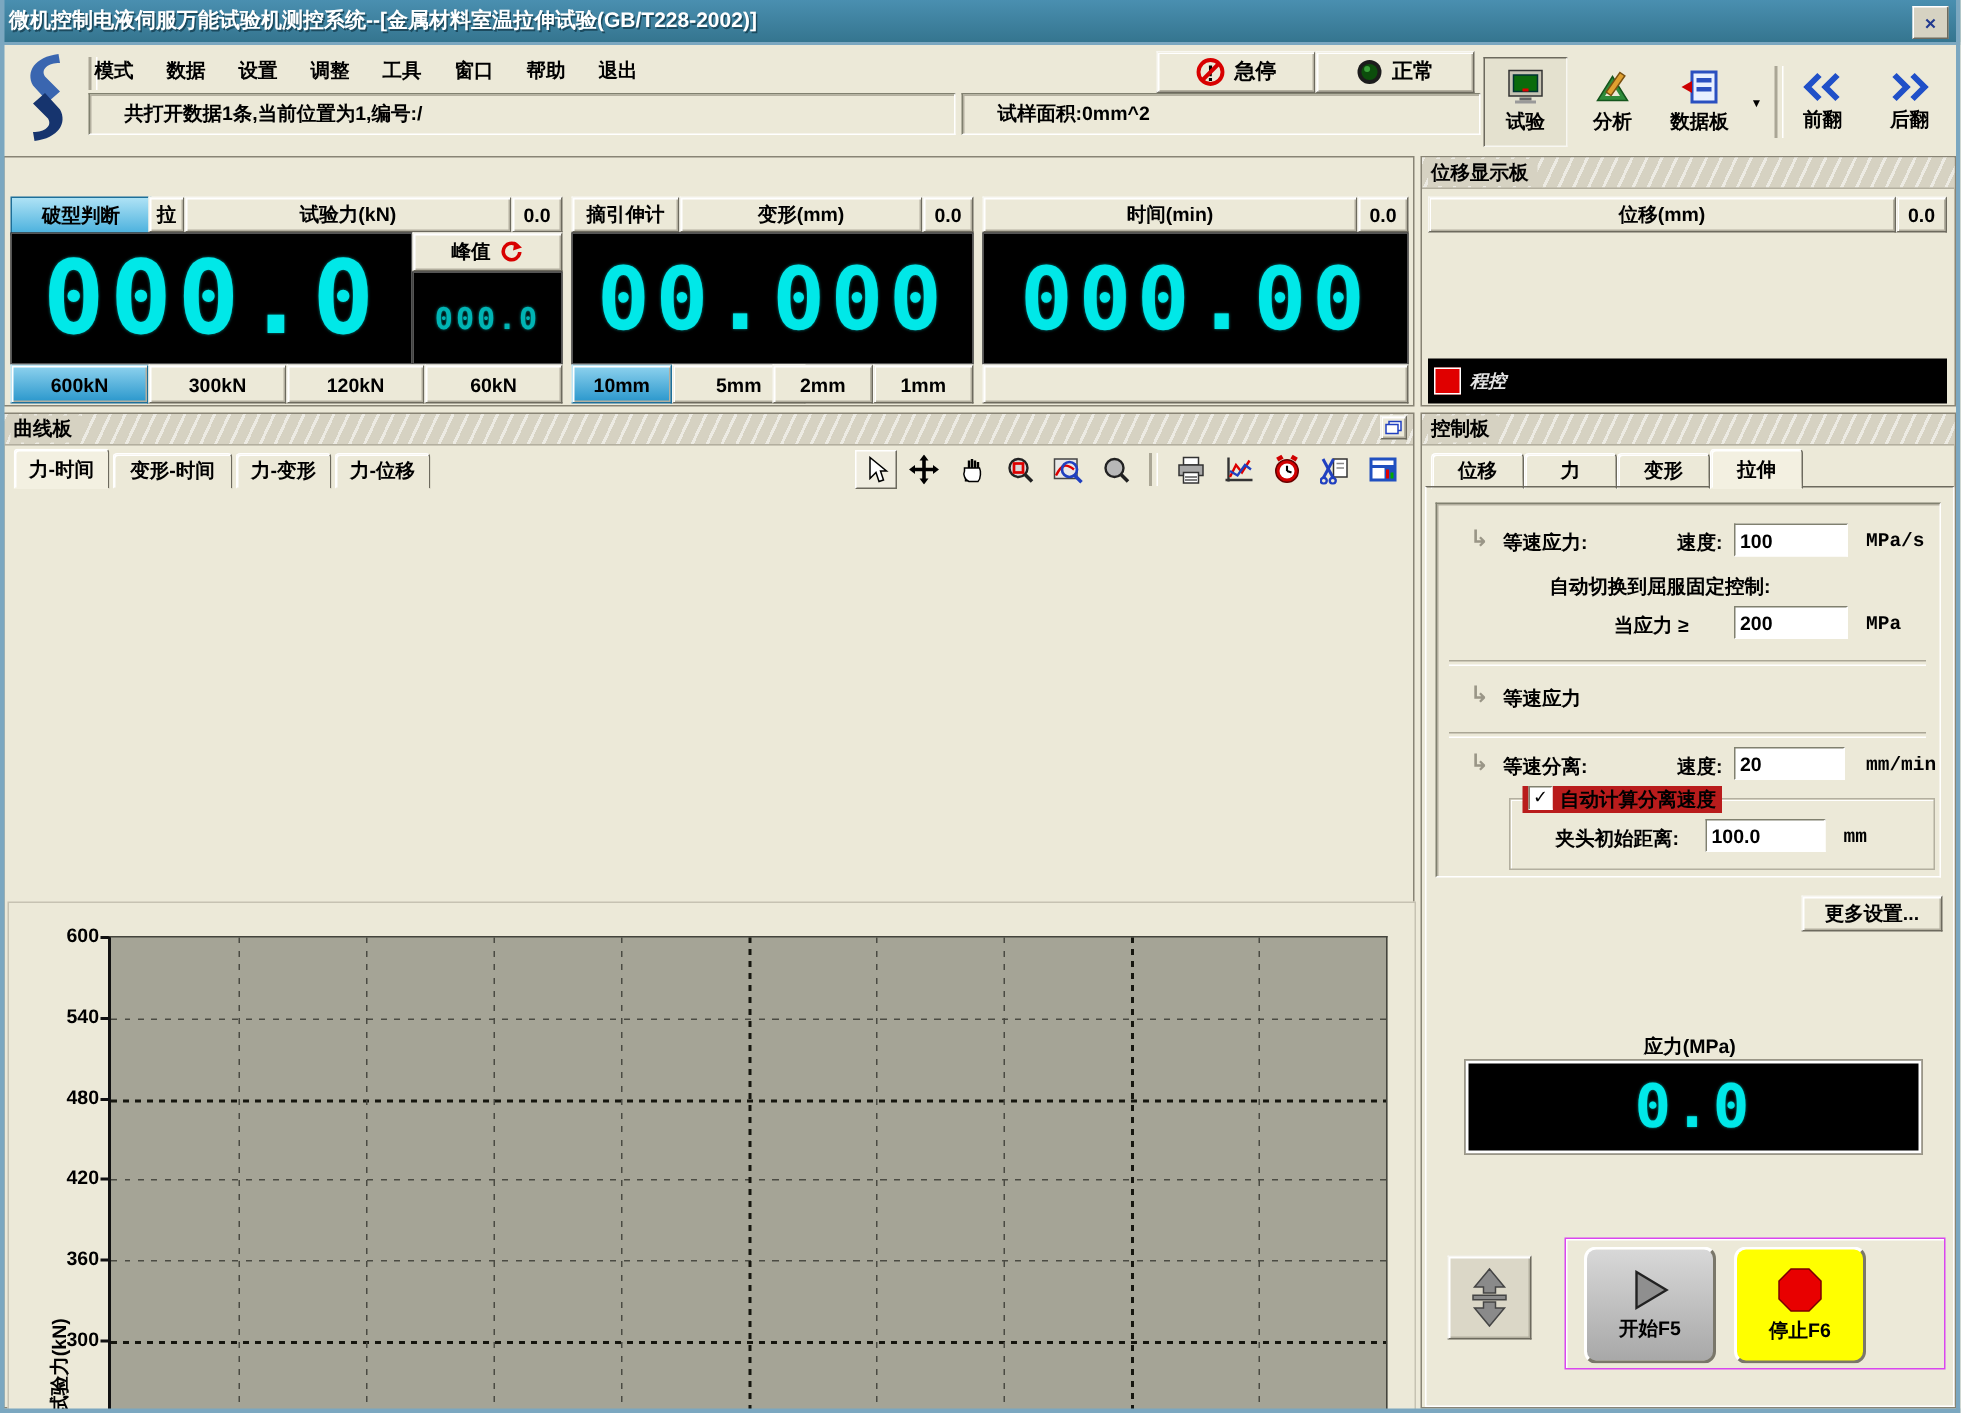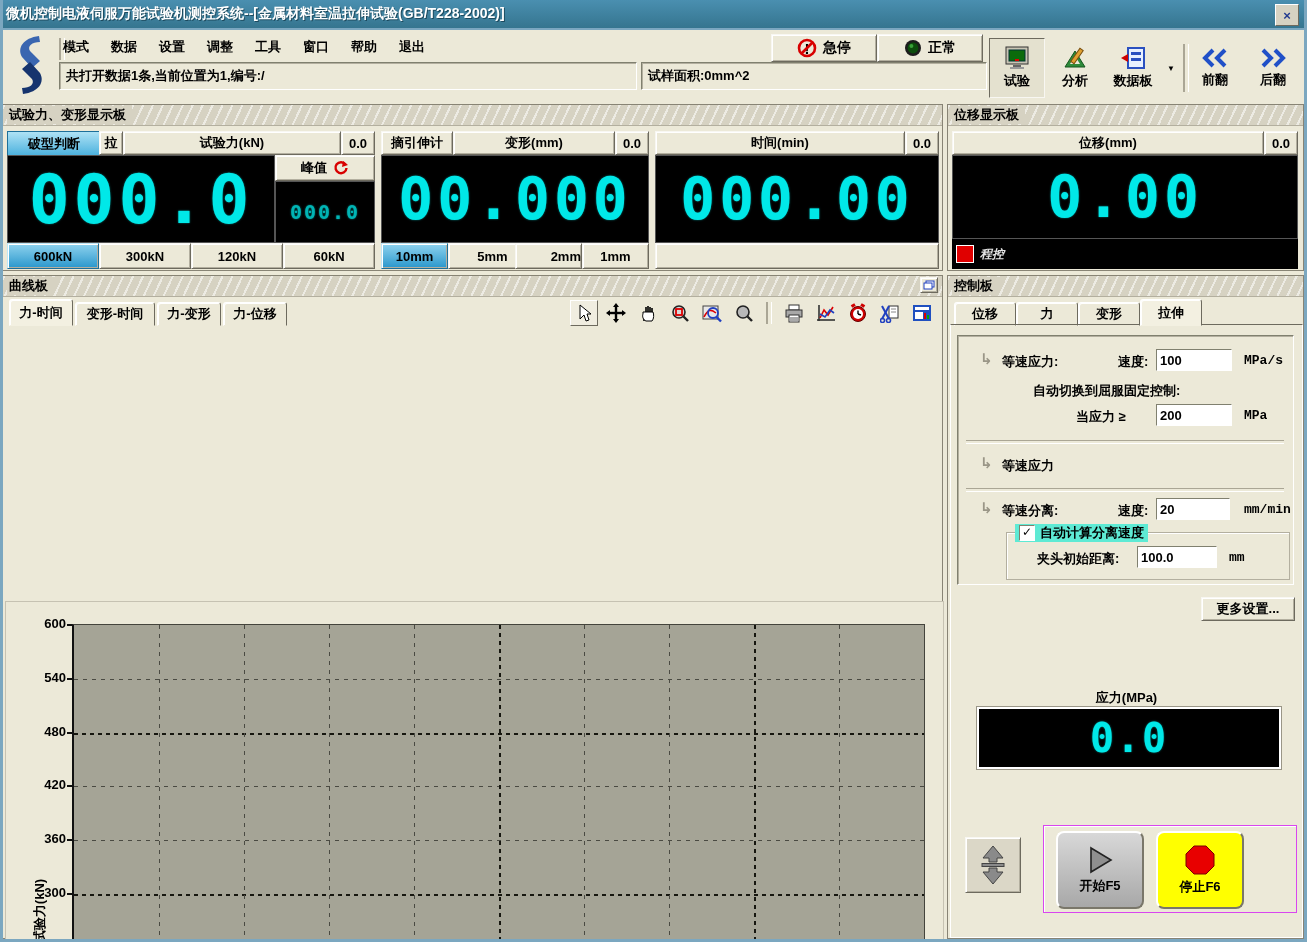--- a/index.html
+++ b/index.html
@@ -20,21 +20,21 @@
   .raised{background:#ece9d8;border:1px solid;border-color:#f8f7f2 #6d6a5e #6d6a5e #f8f7f2;
           box-shadow:inset 1px 1px 0 #fff, inset -1px -1px 0 #b3af9f;box-sizing:border-box;}
   .sunken{background:#ece9d8;border:1px solid;border-color:#80806f #fff #fff #80806f;
           box-shadow:inset 1px 1px 0 #b3af9f;box-sizing:border-box;}
   .vsep{width:3px;align-self:stretch;border-left:2px solid #aaa695;border-right:1px solid #fff;margin:2px 4px;}
   
   #toolbar{position:absolute;left:3px;top:32px;width:1301px;height:70px;}
   #logo{position:absolute;left:6px;top:2px;width:44px;height:62px;}
   .menu{position:absolute;left:58px;top:4px;display:flex;gap:18px;font-weight:bold;font-size:13px;}
   .menu span{cursor:pointer;padding:2px 2px;}
-  .statfield{position:absolute;height:28px;display:flex;align-items:center;padding:0 6px;font-weight:bold;font-size:13px;}
+  .statfield{position:absolute;height:28px;display:flex;align-items:center;padding:0 23px;font-weight:bold;font-size:13px;}
   .bigbtn{position:absolute;top:2px;height:28px;display:flex;align-items:center;justify-content:center;gap:6px;
      font-weight:bold;font-size:14px;cursor:pointer;}
   .toolbtn{position:absolute;top:6px;height:58px;width:54px;display:flex;flex-direction:column;align-items:center;
      justify-content:center;gap:2px;font-weight:bold;font-size:13px;cursor:pointer;background:transparent;border:1px solid transparent;}
   .toolbtn.sel{background:#e4e1cf;border:1px solid;border-color:#6d6a5e #f8f7f2 #f8f7f2 #6d6a5e;}
   .ddarrow{position:absolute;top:28px;width:12px;height:16px;display:flex;align-items:center;justify-content:center;
      font-size:8px;cursor:pointer;}
   
   .panel{position:absolute;border:1px solid #888475;background:#ece9d8;box-sizing:border-box;}
   .phdr{height:20px;background:#d6d2c2;border-bottom:1px solid #b3af9f;display:flex;align-items:center;
@@ -75,21 +75,21 @@
   
   .ctl-label{font-weight:bold;font-size:13px;}
   .txt{height:22px;border:1px solid;border-color:#80806f #fff #fff #80806f;background:#fff;
     font-family:"Liberation Sans",sans-serif;font-size:13px;font-weight:bold;padding:0 3px;box-sizing:border-box;}
   .hookarrow{color:#9a9687;font-weight:bold;font-size:15px;}
   .grooveh{height:2px;border-top:1px solid #aaa695;border-bottom:1px solid #fff;}
   .cb{width:14px;height:14px;background:#fff;border:1px solid;border-color:#80806f #fff #fff #80806f;
     display:inline-flex;align-items:center;justify-content:center;font-size:12px;font-weight:bold;cursor:pointer;}
   .cb[data-checked="true"]::after{content:"✓";margin-top:-2px;}
   .fieldset{border:1px solid #b3af9f;box-shadow:inset 1px 1px 0 #fff;position:relative;}
-  .fieldset .legend{position:absolute;top:-9px;left:8px;background:#5eead4;padding:0 4px;display:flex;gap:5px;align-items:center;font-weight:bold;font-size:13px;}
+  .fieldset .legend{position:absolute;top:-9px;left:8px;background:#b91c1c;padding:0 4px;display:flex;gap:5px;align-items:flex-start;font-weight:bold;font-size:13px;}
   .bigctl{position:absolute;width:84px;height:74px;border-radius:8px;display:flex;flex-direction:column;
     align-items:center;justify-content:center;gap:3px;cursor:pointer;font-weight:bold;font-size:13px;
     border:2px solid;border-color:#fff #7a776a #7a776a #fff;}
 </style>
 </head>
 <body>
 
 <div id="titlebar">
   <span class="ttl">微机控制电液伺服万能试验机测控系统--[金属材料室温拉伸试验(GB/T228-2002)]</span>
   <div class="closebtn">×</div>
@@ -174,23 +174,20 @@
   <div class="toolbtn" style="left:1242px;">
     <svg width="30" height="22" viewBox="0 0 30 22">
       <polyline points="5,3 13,11 5,19" fill="none" stroke="#2050c8" stroke-width="4"></polyline>
       <polyline points="17,3 25,11 17,19" fill="none" stroke="#2050c8" stroke-width="4"></polyline>
     </svg>
     <span>后翻</span>
   </div>
 </div>
 
 <div class="panel" style="left:2px;top:104px;width:941px;height:167px;">
-  <div class="phdr">
-    <span class="t">试验力、变形显示板</span>
-  </div>
 
   <div class="abs hbtn" style="left:4px;top:26px;width:92px;background:linear-gradient(#aee2f5,#49b0dd);border:1px solid #1d6f99;">
       <span>破型判断</span>
     </div>
   <div class="abs hbtn raised" style="left:96px;top:26px;width:24px;">
     <span>拉</span>
     </div>
   <div class="abs hbtn raised" style="left:120px;top:26px;width:218px;">
     <span>试验力(kN)</span>
     </div>
@@ -235,21 +232,21 @@
     </div>
   <div class="abs display" style="left:378px;top:50px;width:268px;height:88px;">
     <span class="seg" style="font-size:58px;">00.000</span>
   </div>
   <div class="abs rangebtn raised on" style="left:378px;top:138px;width:67px;height:26px;">
     <span>10mm</span>
     </div>
   <div class="abs rangebtn raised" style="left:445px;top:138px;width:89px;height:26px;">
     <span>5mm</span>
     </div>
-  <div class="abs rangebtn raised" style="left:512px;top:138px;width:67px;height:26px;justify-content:flex-end;">
+  <div class="abs rangebtn raised" style="left:512px;top:138px;width:67px;height:26px;">
     <span>2mm</span>
     </div>
   <div class="abs rangebtn raised" style="left:579px;top:138px;width:67px;height:26px;">
     <span>1mm</span>
     </div>
 
   <div class="abs hbtn raised" style="left:652px;top:26px;width:250px;">
     <span>时间(min)</span>
     </div>
   <div class="abs hbtn raised" style="left:902px;top:26px;width:34px;">
@@ -264,23 +261,20 @@
 <div class="panel" style="left:947px;top:104px;width:357px;height:167px;">
   <div class="phdr">
     <span class="t">位移显示板</span>
   </div>
   <div class="abs hbtn raised" style="left:4px;top:26px;width:312px;">
     <span>位移(mm)</span>
     </div>
   <div class="abs hbtn raised" style="left:316px;top:26px;width:34px;">
     <span>0.0</span>
     </div>
-  <div class="abs display" style="left:4px;top:50px;width:346px;height:84px;">
-    <span class="seg" style="font-size:58px;">0.00</span>
-  </div>
   <div class="abs" style="left:4px;top:134px;width:346px;height:30px;background:#000;display:flex;align-items:center;gap:6px;padding-left:4px;box-sizing:border-box;">
     <div style="width:16px;height:16px;background:#e00000;border:1px solid #fff;"></div>
     <span style="color:#e5e5e5;font-weight:bold;font-size:12px;font-style:italic;">程控</span>
   </div>
 </div>
 
 <div class="panel" style="left:2px;top:275px;width:941px;height:664px;">
   <div class="phdr">
     <span class="t">曲线板</span>
     <div class="abs raised" style="right:4px;top:1px;width:18px;height:16px;display:flex;align-items:center;justify-content:center;">

